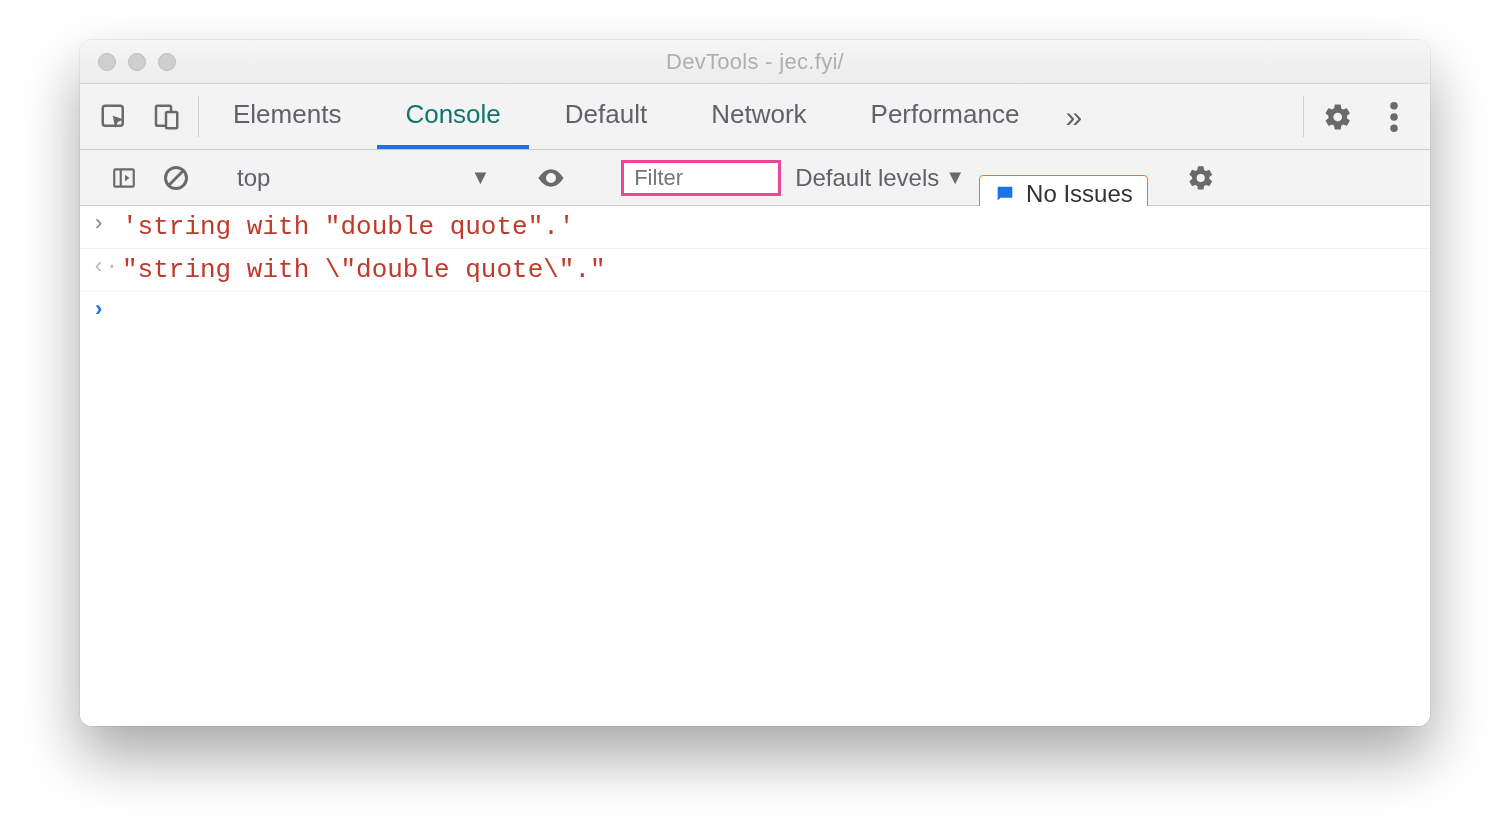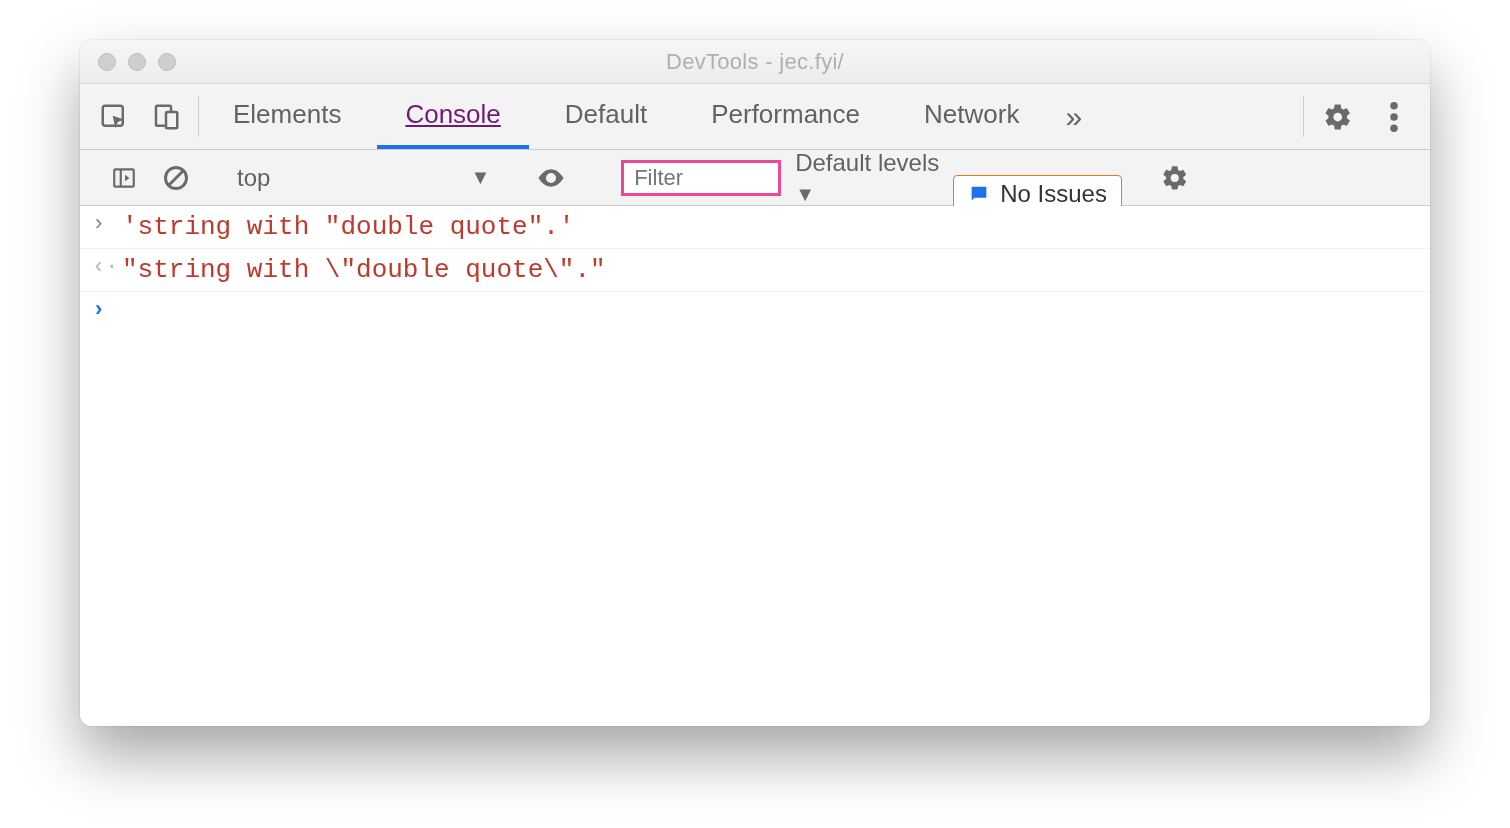--- a/index.html
+++ b/index.html
@@ -49,21 +49,21 @@
   .tabs { display: flex; align-items: stretch; gap: 8px; flex: 0 0 auto; }
   .tab {
     padding: 0 28px;
     display: flex; align-items: center;
     font-size: 26px;
     color: #5f6368;
     border-bottom: 4px solid transparent;
     cursor: pointer;
     white-space: nowrap;
   }
-  .tab.active { color: #701a75; border-bottom-color: #1a73e8; text-decoration: underline; }
+  .tab.active { color: #0f766e; border-bottom-color: #1a73e8; }
   .more-tabs { display:flex; align-items:center; padding: 0 18px; color:#5f6368; font-size: 30px; cursor:pointer; }
   .spacer { flex: 1; }
   .gear-btn, .kebab-btn { width: 56px; display:flex; align-items:center; justify-content:center; color:#6a6a6a; cursor:pointer; }
   
   .toolbar2 {
     height: 56px;
     background: #f3f3f3;
     border-bottom: 1px solid #ccc;
     display: flex;
     align-items: center;
@@ -82,21 +82,21 @@
   .eye { width:44px; display:flex; align-items:center; justify-content:center; color:#6a6a6a; cursor:pointer; }
   .filter-input {
     width: 160px; height: 36px;
     border: 3px solid #ec4899;
     background: #fff;
     font-size: 22px;
     padding: 0 10px;
     color: #888;
     margin-left: 40px;
   }
-  .levels { display:flex; gap:6px; cursor:pointer; padding:0 6px;flex-direction:column; }
+  .levels { display:flex; align-items:center; gap:6px; cursor:pointer; padding:0 6px; }
   .issues-chip {
     display:flex; align-items:center; gap:10px;
     border: 1px solid #f97316; background:#fff;
     height: 38px; padding: 0 14px;
     border-radius: 4px;
     cursor:pointer;
     color:#333;
     margin-top:32px;
   }
   .issues-chip svg { color:#1a73e8; }
@@ -138,22 +138,22 @@
           <rect x="4" y="3" width="12" height="16" rx="1"></rect>
           <rect x="12" y="8" width="9" height="13" rx="1" fill="#f3f3f3"></rect>
         </svg>
       </div>
       <div class="vsep"></div>
 
       <div class="tabs">
         <div class="tab">Elements</div>
         <div class="tab active">Console</div>
         <div class="tab">Default</div>
+        <div class="tab">Network</div>
         <div class="tab">Performance</div>
-        <div class="tab">Network</div>
       </div>
       <div class="more-tabs">»</div>
 
       <div class="spacer"></div>
       <div class="vsep"></div>
       <div class="gear-btn">
         <svg width="30" height="30" viewBox="0 0 24 24" fill="currentColor">
           <path d="M19.14,12.94a7.14,7.14,0,0,0,.05-.94,7.14,7.14,0,0,0-.05-.94l2.11-1.65a.5.5,0,0,0,.12-.64l-2-3.46a.5.5,0,0,0-.61-.22l-2.49,1a7,7,0,0,0-1.62-.94l-.38-2.65A.5.5,0,0,0,13.77,2H9.77a.5.5,0,0,0-.5.42l-.38,2.65a7,7,0,0,0-1.62.94l-2.49-1a.5.5,0,0,0-.61.22l-2,3.46a.5.5,0,0,0,.12.64L4.4,11.06a7.14,7.14,0,0,0-.05.94,7.14,7.14,0,0,0,.05.94L2.29,14.59a.5.5,0,0,0-.12.64l2,3.46a.5.5,0,0,0,.61.22l2.49-1a7,7,0,0,0,1.62.94l.38,2.65a.5.5,0,0,0,.5.42h4a.5.5,0,0,0,.5-.42l.38-2.65a7,7,0,0,0,1.62-.94l2.49,1a.5.5,0,0,0,.61-.22l2-3.46a.5.5,0,0,0-.12-.64ZM11.77,15.5A3.5,3.5,0,1,1,15.27,12,3.5,3.5,0,0,1,11.77,15.5Z"></path>
         </svg>
       </div>

